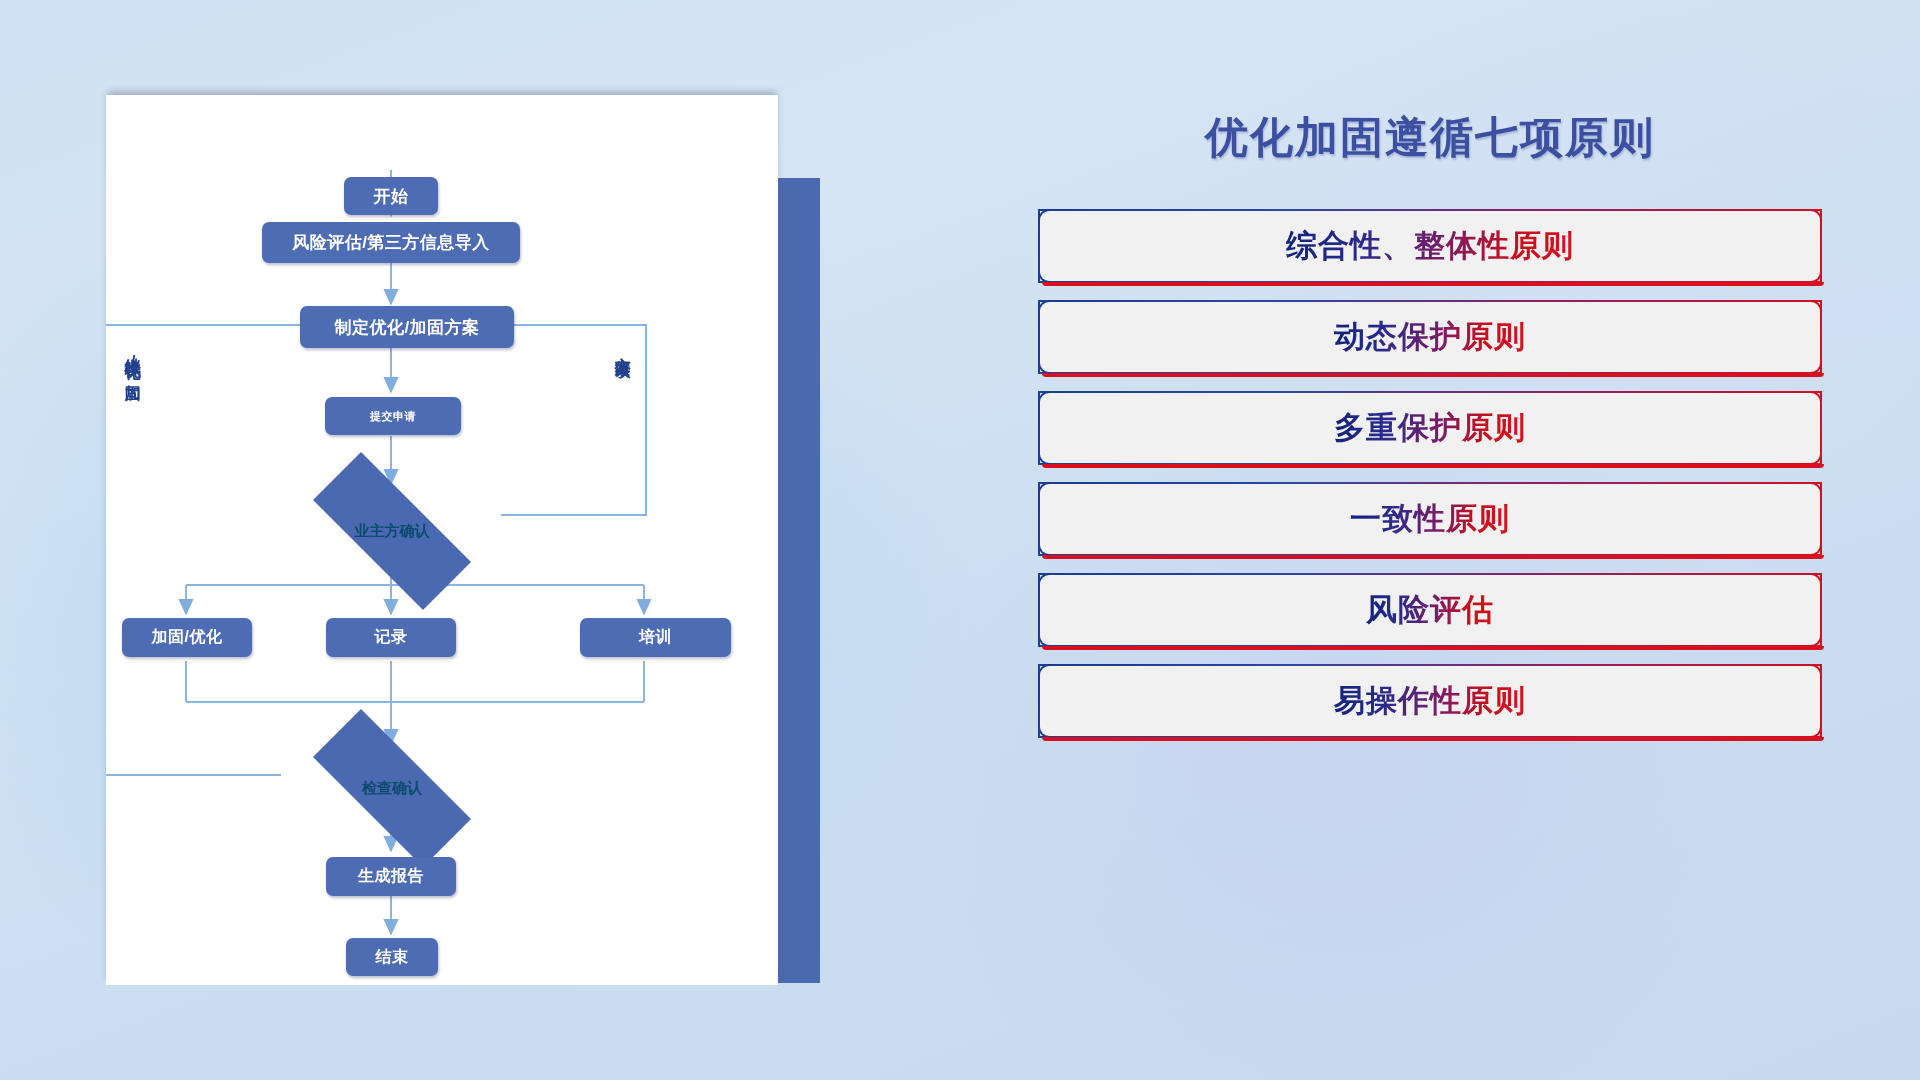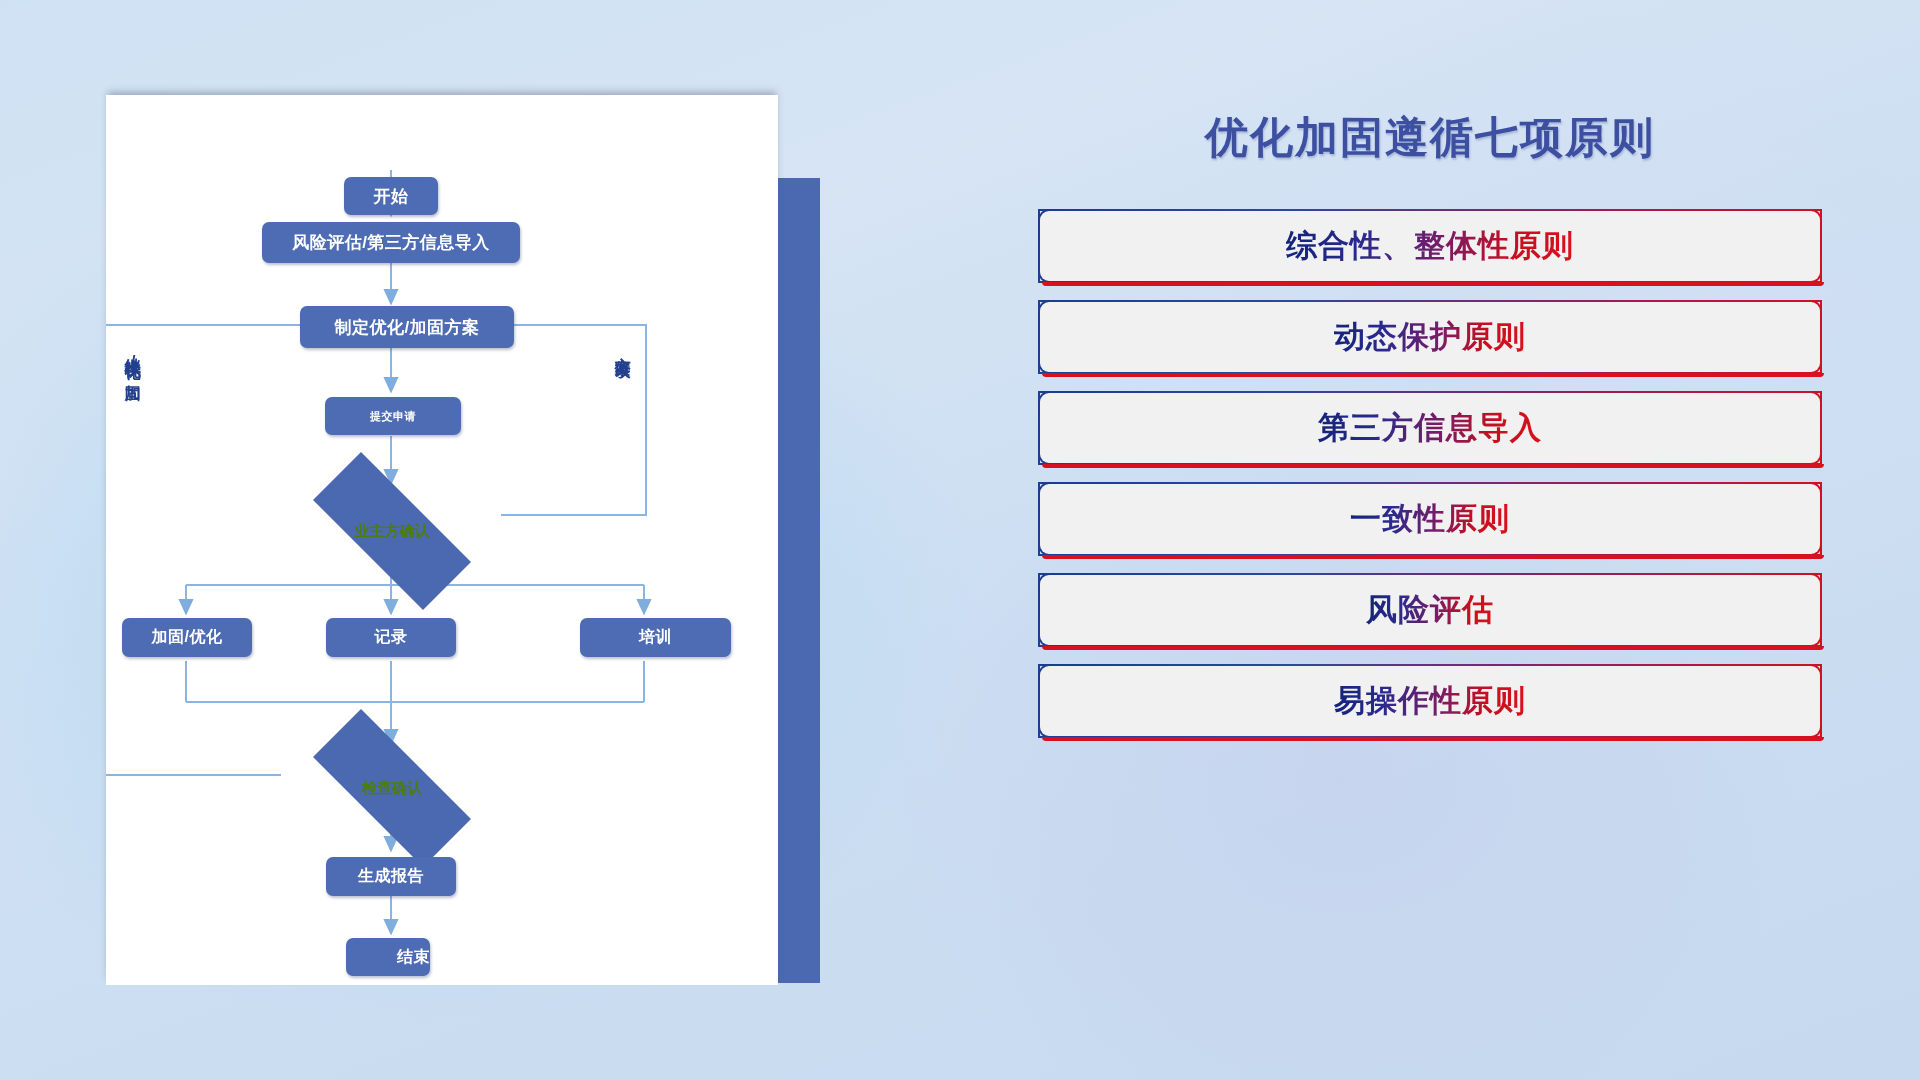--- a/index.html
+++ b/index.html
@@ -27,21 +27,21 @@
   #flow-svg{ position:absolute; left:0; top:0; width:672px; height:890px; }
 
   .node{
     position:absolute; display:flex; align-items:center; justify-content:center;
     background:#4d6cb3; border-radius:7px; color:#fff;
     font-weight:bold; letter-spacing:.5px; white-space:nowrap;
     box-shadow:1px 2px 3px rgba(60,75,120,.35);
   }
   .diamond{
     position:absolute; display:flex; align-items:center; justify-content:center;
-    color:#4d7c0f; font-weight:bold; font-size:15px;
+    color:#0c4a6e; font-weight:bold; font-size:15px;
   }
   .diamond .dshape{
     position:absolute; left:0; top:0; width:100%; height:100%;
     background:#4a69b0; transform:rotate(45deg) scale(.707);
   }
   .diamond span{ position:relative; z-index:2; }
 
   .vlabel{
     position:absolute; color:#23408e; font-weight:bold; font-size:16px;
     writing-mode:vertical-rl; text-orientation:upright; letter-spacing:2px;
@@ -160,42 +160,42 @@
 
   <div class="diamond" style="left:176px;top:645px;width:220px;height:96px;">
     <div class="dshape"></div>
     <span>检查确认</span>
   </div>
 
   <div class="node" style="left:220px;top:762px;width:130px;height:39px;font-size:16px;">
     <span>生成报告</span>
   </div>
 
-  <div class="node" style="left:240px;top:843px;width:84px;height:38px;font-size:16px;justify-content:flex-end;">
+  <div class="node" style="left:240px;top:843px;width:92px;height:38px;font-size:16px;">
     <span>结束</span>
   </div>
 
   <div class="vlabel" style="left:18px;top:250px;">继续优化/加固</div>
 
   <div class="vlabel" style="left:508px;top:248px;">方案修改</div>
 </div>
 
 <div id="right-panel">
 
   <div id="panel-title">优化加固遵循七项原则</div>
 
   <div style="margin-top:42px;">
     <div class="pr-card">
       <span class="pr-text">综合性、整体性原则</span>
     </div>
     <div class="pr-card">
       <span class="pr-text">动态保护原则</span>
     </div>
     <div class="pr-card">
-      <span class="pr-text">第三方信息导入</span>
+      <span class="pr-text">多重保护原则</span>
     </div>
     <div class="pr-card">
       <span class="pr-text">一致性原则</span>
     </div>
     <div class="pr-card">
       <span class="pr-text">风险评估</span>
     </div>
     <div class="pr-card">
       <span class="pr-text">易操作性原则</span>
     </div>

